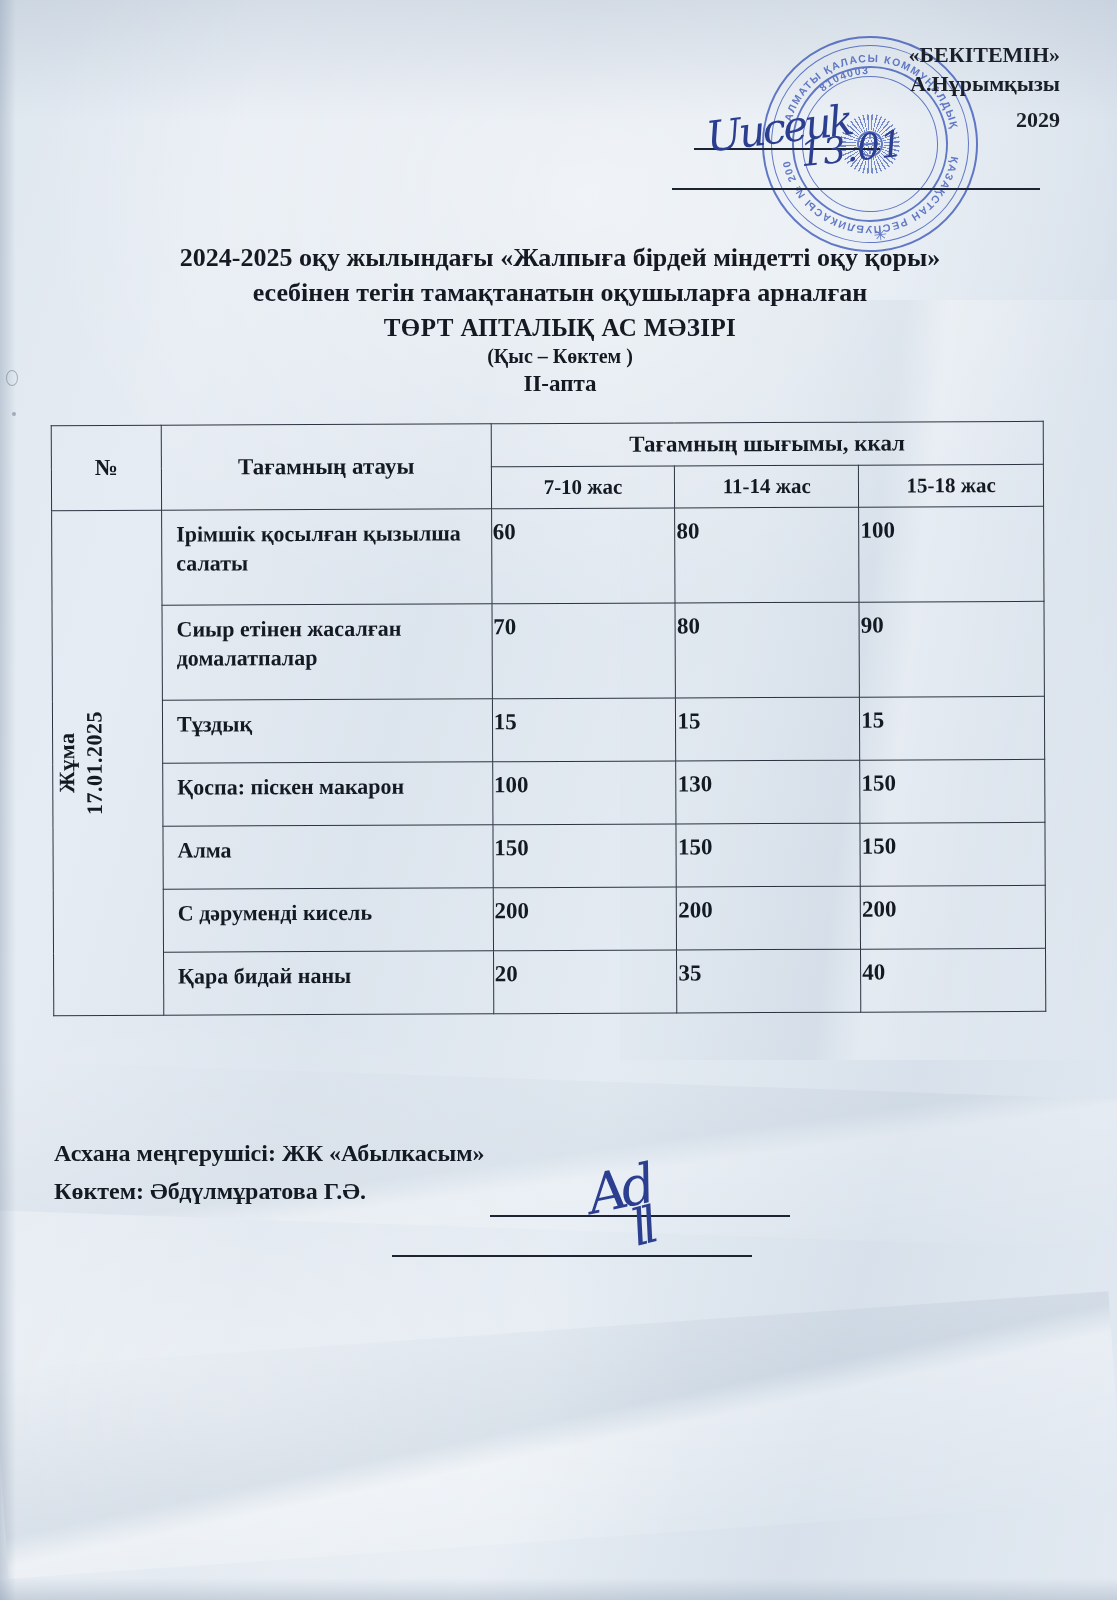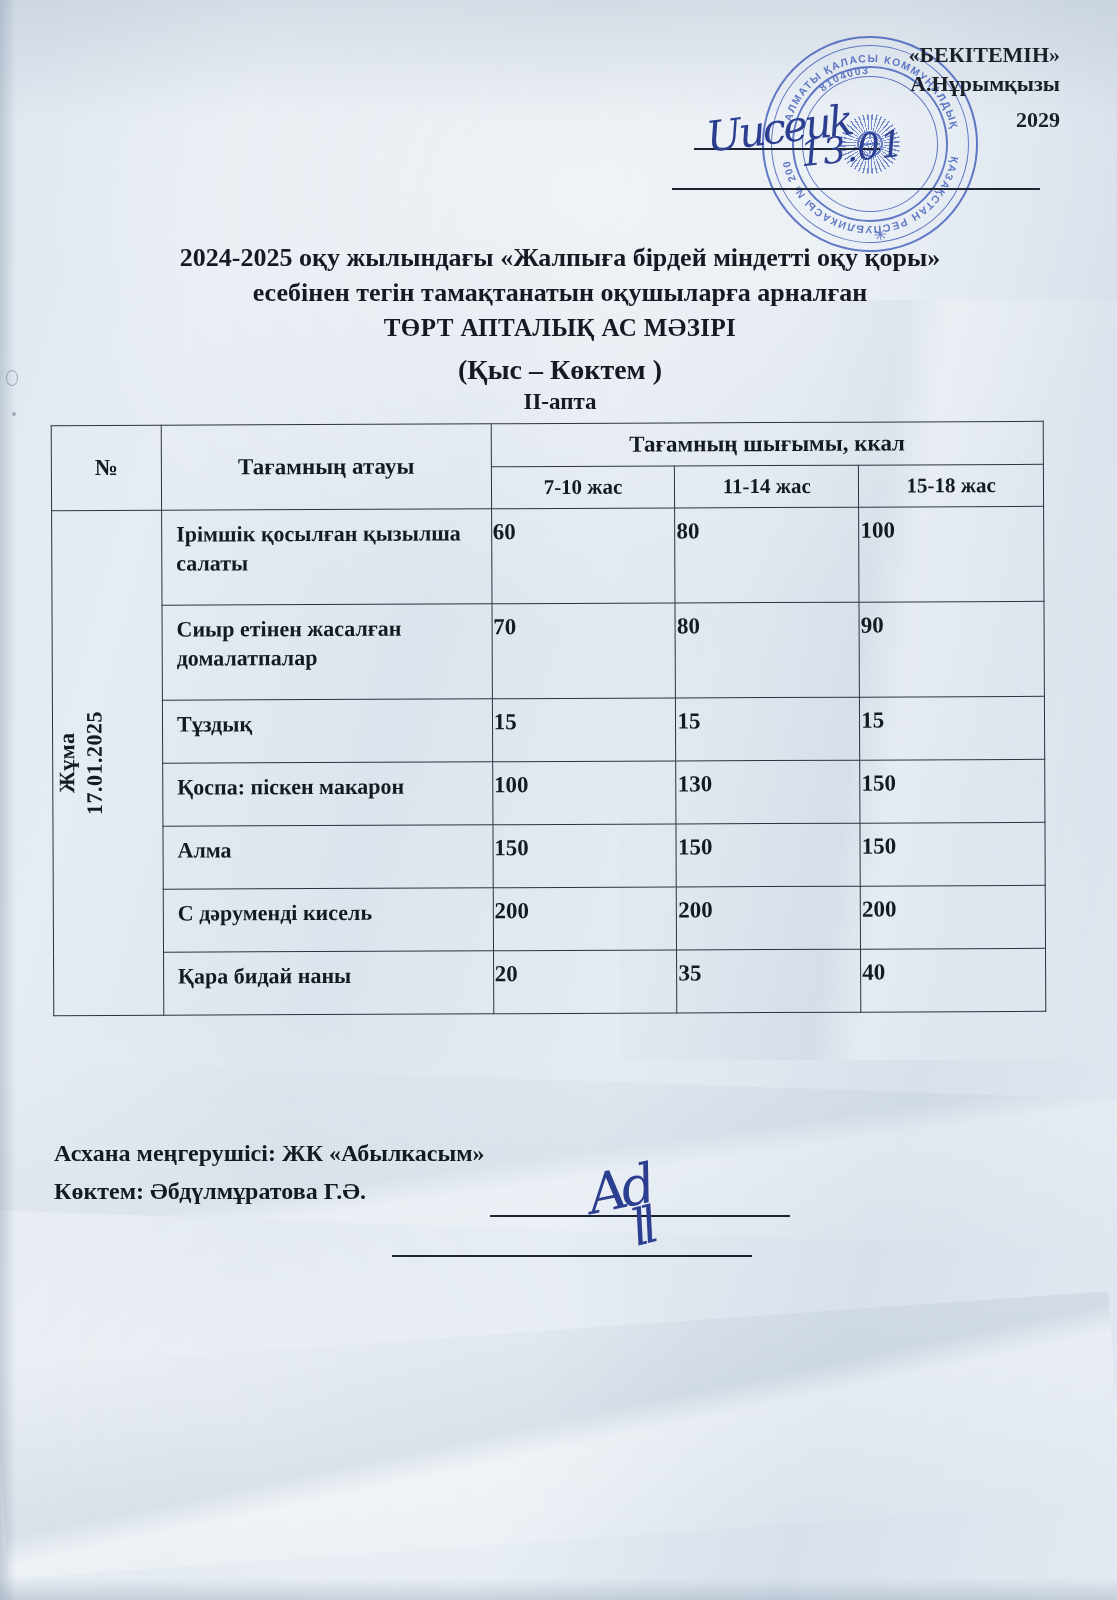--- a/index.html
+++ b/index.html
@@ -95,21 +95,21 @@
       font-size:10.5px; font-weight:bold; letter-spacing:1.4px; }
 
   
   #title{
     position:absolute; left:120px; top:240px; width:880px;
     text-align:center; color:#151a22;
     font-weight:bold; z-index:6;
   }
   #title .t1{ font-size:26px; line-height:1.36; }
   #title .t2{ font-size:25px; margin-top:3px; letter-spacing:.4px; }
-  #title .t3{ font-size:28px; margin-top:12px; }
+  #title .t3{ font-size:20px; margin-top:3px; }
   #title .t4{ font-size:23px; margin-top:3px; font-weight:bold; }
 
   
   #menu-table{
     position:absolute; left:52px; top:423px;
     width:993px;
     border-collapse:collapse;
     z-index:6;
     color:#141a22;
     transform:rotate(-0.25deg);

